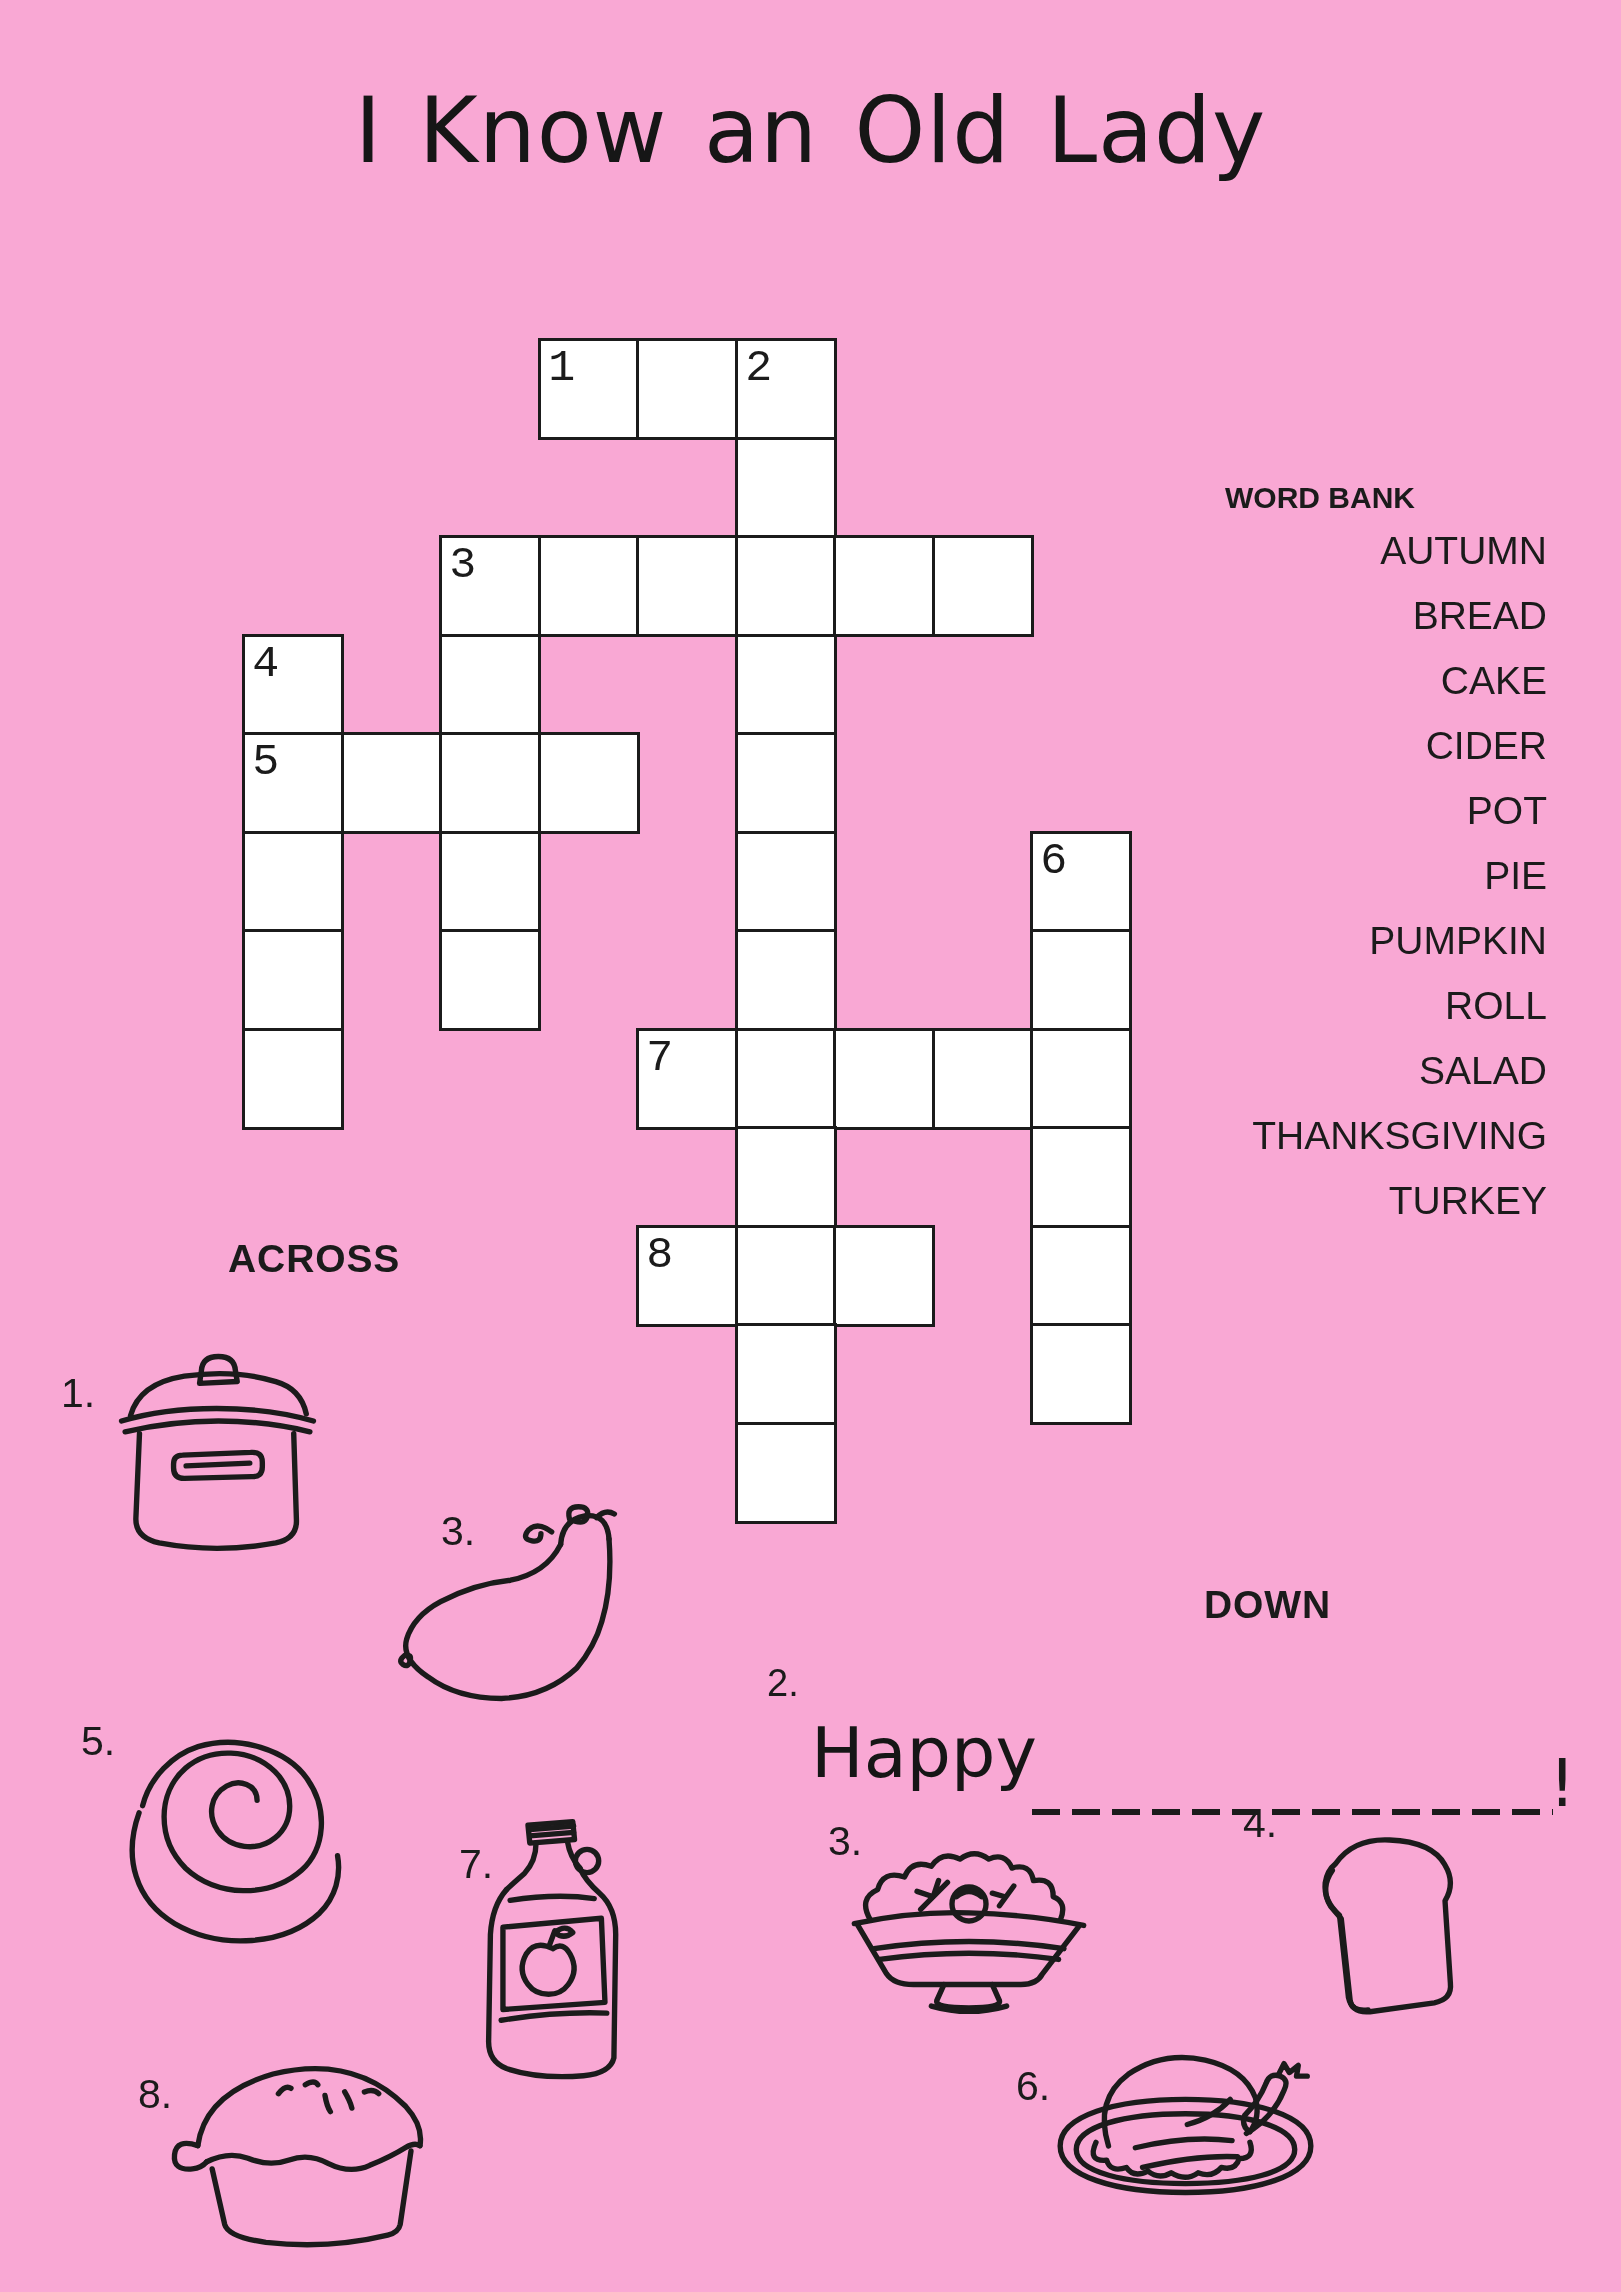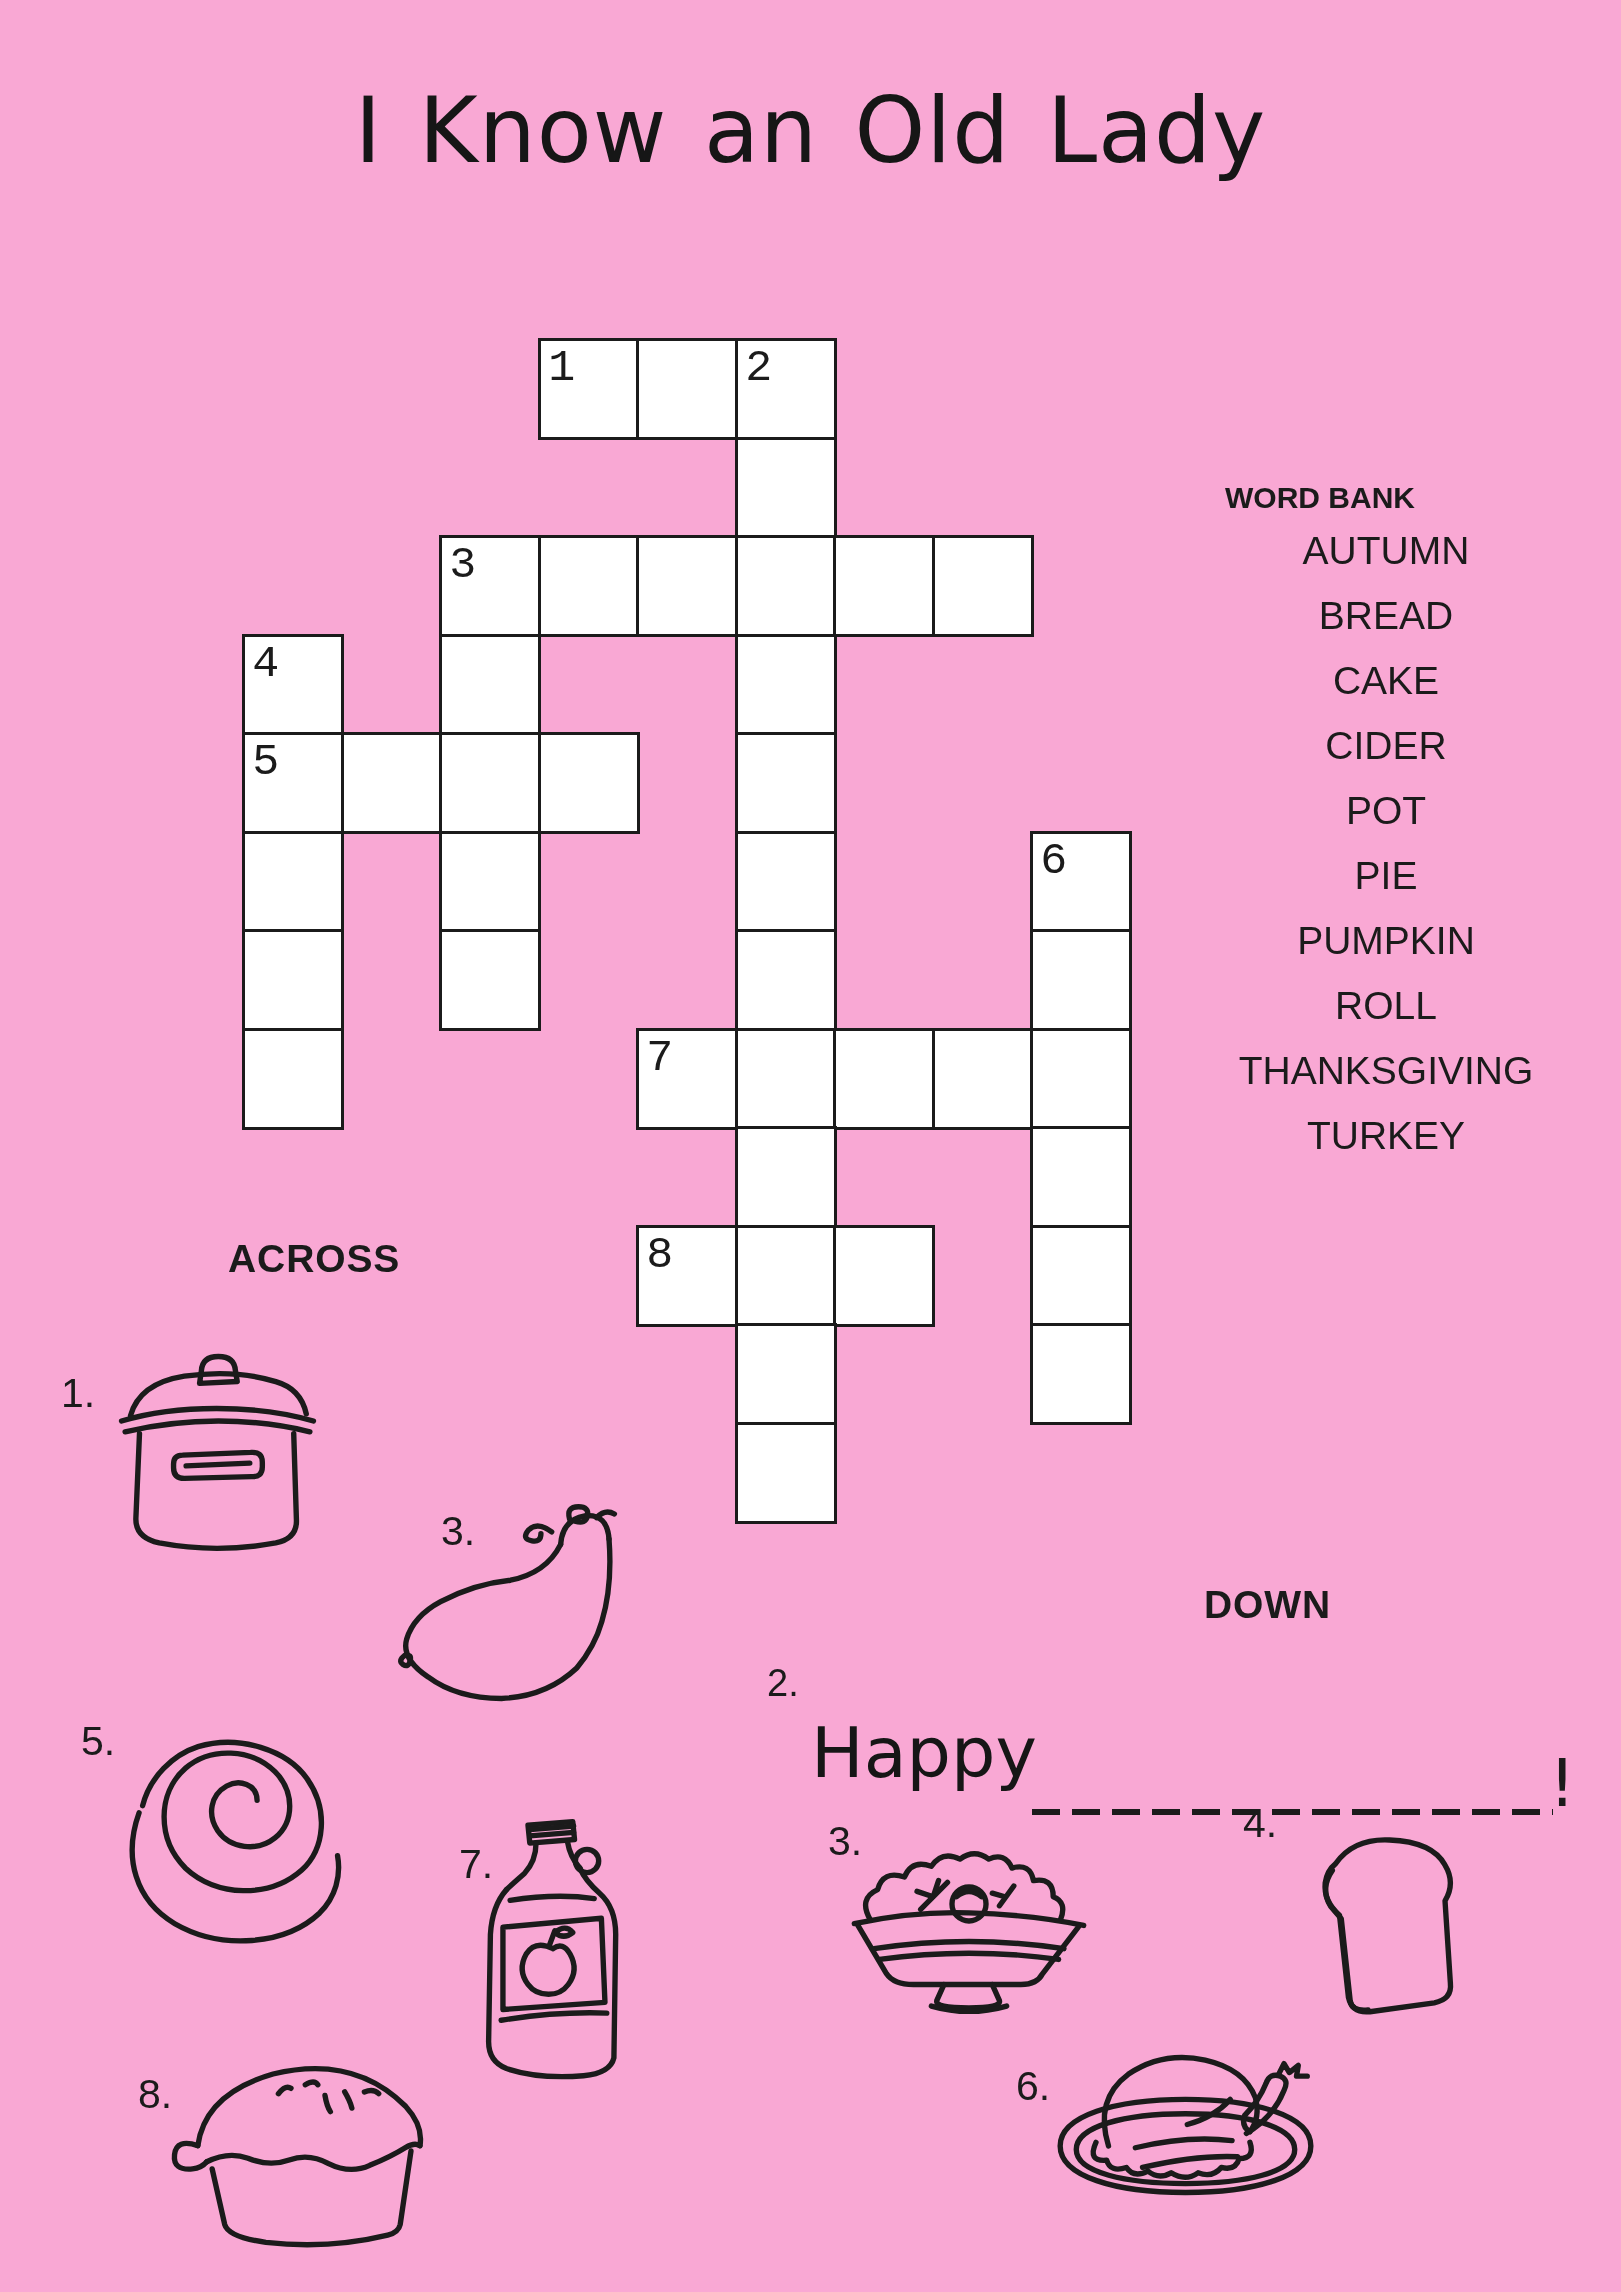--- a/index.html
+++ b/index.html
@@ -12,21 +12,21 @@
          letter-spacing:0.9px;word-spacing:7.2px;color:#161616;}
   
   #crossword{left:242px;top:338px;width:894px;height:1189px;}
   .cell{position:absolute;width:102px;height:102px;border:3.6px solid #1b1b1b;
         box-sizing:border-box;background:#ffffff;}
   .cellnum{position:absolute;top:4.5px;left:7.2px;font-family:"Liberation Mono",monospace;
            font-size:45px;line-height:1;color:#1b1b1b;}
   
   #wb-title{left:1225px;top:481px;width:322px;text-align:left;font-weight:bold;font-size:30px;}
   #wb-list{left:1225px;top:518px;width:322px;text-align:center;}
-  .wb-item{font-size:39px;line-height:65px;white-space:nowrap;}
+  .wb-item{font-size:39px;line-height:65px;white-space:nowrap;text-align:right;}
   
   .seclabel{font-weight:bold;font-size:39px;letter-spacing:0.9px;}
   #across-label{left:228px;top:1237px;}
   #down-label{left:1204px;top:1583px;}
   
   .cluenum{font-size:41px;color:#1b1b1b;}
   
   svg{position:absolute;overflow:visible;}
   svg path,svg circle,svg ellipse{fill:none;stroke:#1b1b1b;stroke-width:6;
         stroke-linecap:round;stroke-linejoin:round;}
@@ -108,20 +108,21 @@
   <div id="wb-title" class="abs">WORD BANK</div>
   <div id="wb-list" class="abs">
     <div class="wb-item">AUTUMN</div>
     <div class="wb-item">BREAD</div>
     <div class="wb-item">CAKE</div>
     <div class="wb-item">CIDER</div>
     <div class="wb-item">POT</div>
     <div class="wb-item">PIE</div>
     <div class="wb-item">PUMPKIN</div>
     <div class="wb-item">ROLL</div>
+    <div class="wb-item">SALAD</div>
     <div class="wb-item">THANKSGIVING</div>
     <div class="wb-item">TURKEY</div>
   </div>
 
   <div id="across-label" class="abs seclabel">ACROSS</div>
 
   <span class="abs cluenum" style="left:61px;top:1370px;">1.</span>
   <svg class="abs" style="left:109px;top:1342px;" width="217" height="219" viewBox="0 0 242 244">
     <path d="M103,32 Q104,16 122,16 Q140,16 141,32 L143,44 L101,46 Z"></path>
     <path d="M24,82 Q34,46 84,38 Q140,30 186,44 Q214,52 220,80"></path>

